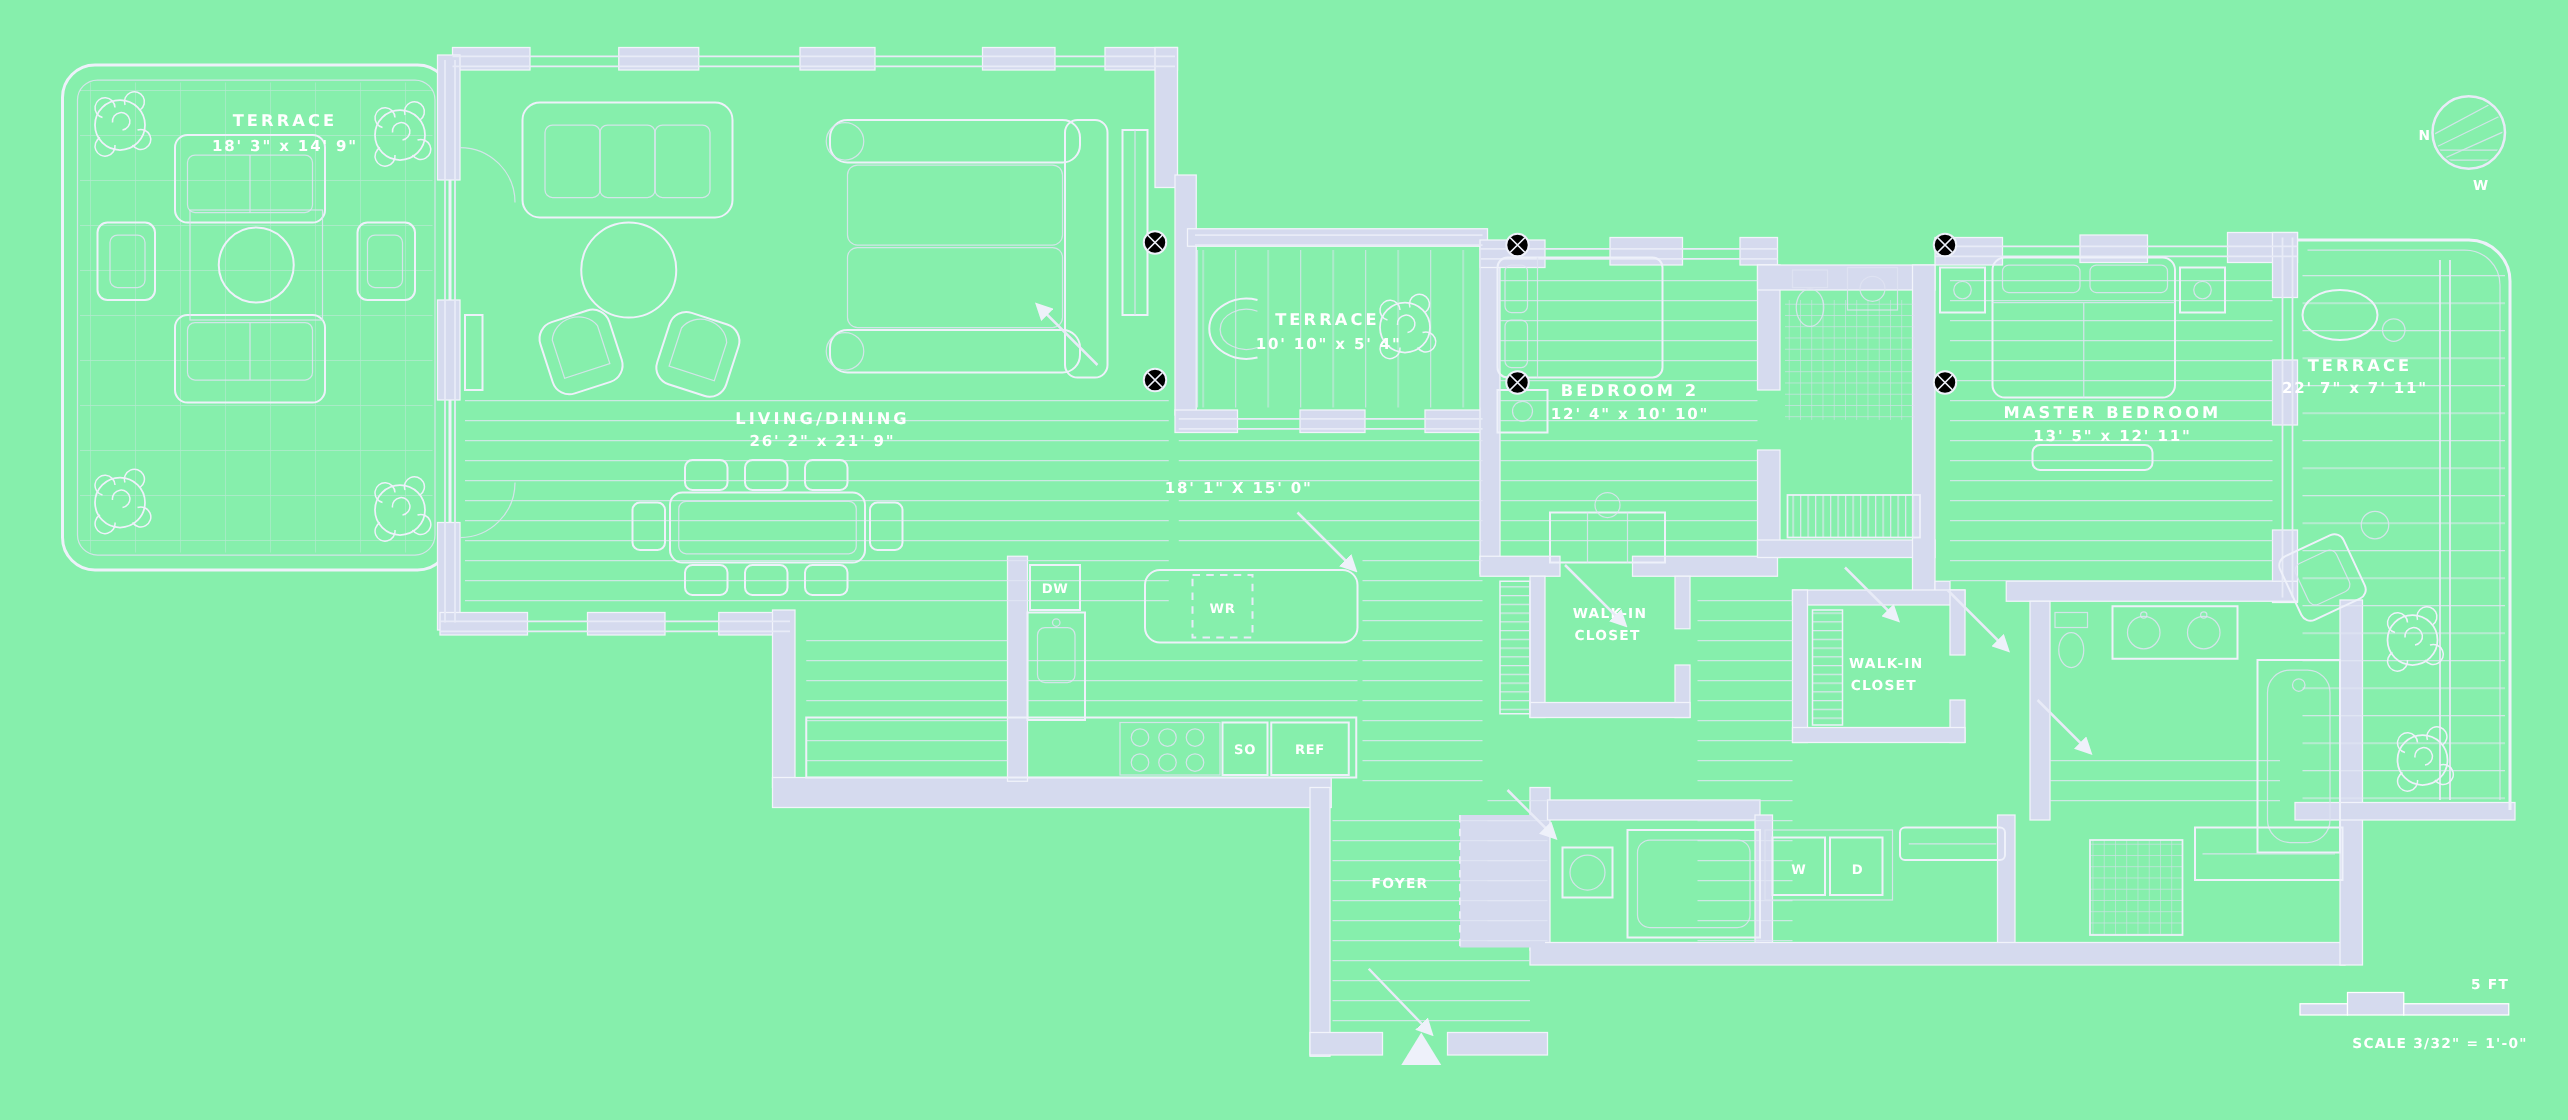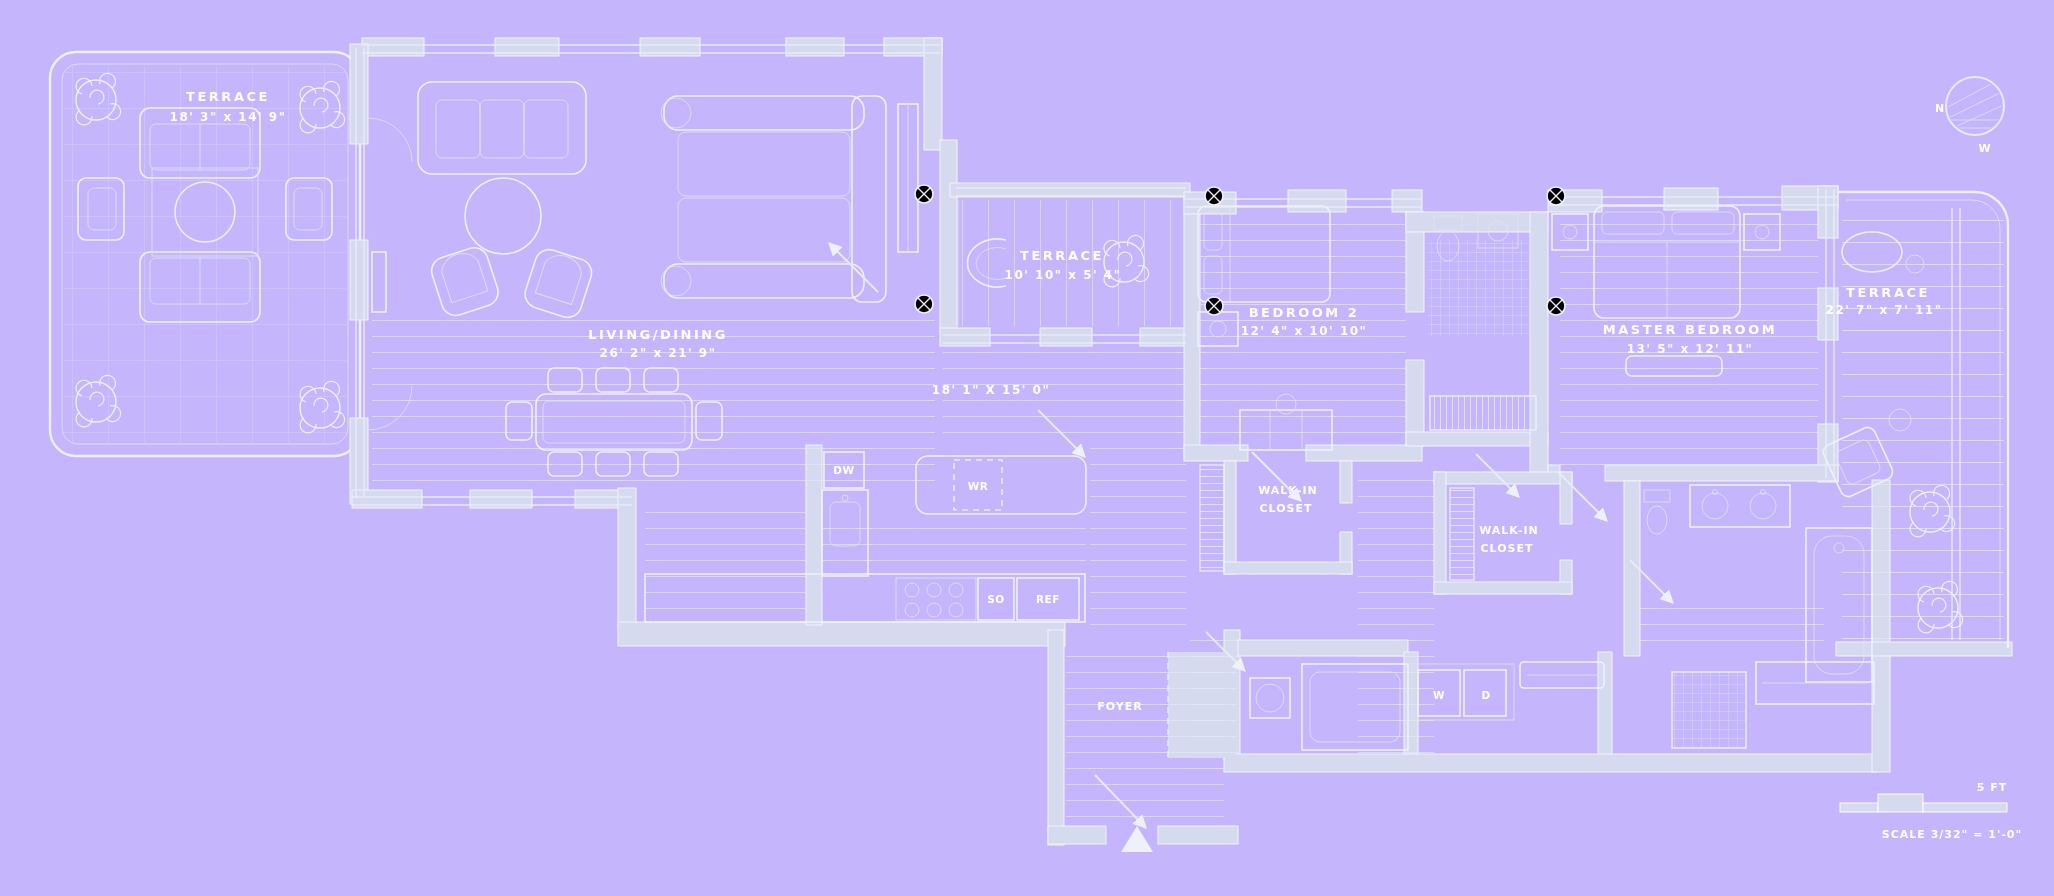--- a/index.html
+++ b/index.html
@@ -1,16 +1,16 @@
 <!DOCTYPE html>
 <html><head>
 <meta charset="utf-8">
 <style>
   html,body{margin:0;padding:0;background:#000;}
-  .stage{position:relative;width:2054px;height:896px;background:#c4b5fd;overflow:hidden;}
+  .stage{position:relative;width:2054px;height:896px;background:#86efac;overflow:hidden;}
   svg{position:absolute;left:0;top:0;}
   .wl{fill:#d5daee;stroke:#f2f4fb;stroke-width:1;}
   .wl-plain{fill:#d5daee;}
   .ln{stroke:#eef1fa;fill:none;stroke-width:1.6;}
   .ln2{stroke:#eef1fa;fill:none;stroke-width:2.4;}
   .thin{stroke:#dfe3f2;fill:none;stroke-width:1;opacity:.85;}
   .glass{stroke:#e8ebf7;fill:none;stroke-width:1.4;}
   .door{stroke:#e8ebf7;fill:none;stroke-width:2;}
   .dash{stroke:#e8ebf7;fill:none;stroke-width:1.6;stroke-dasharray:6 5;}
   text{fill:#ffffff;font-family:"DejaVu Sans","Liberation Sans",sans-serif;font-weight:bold;}

